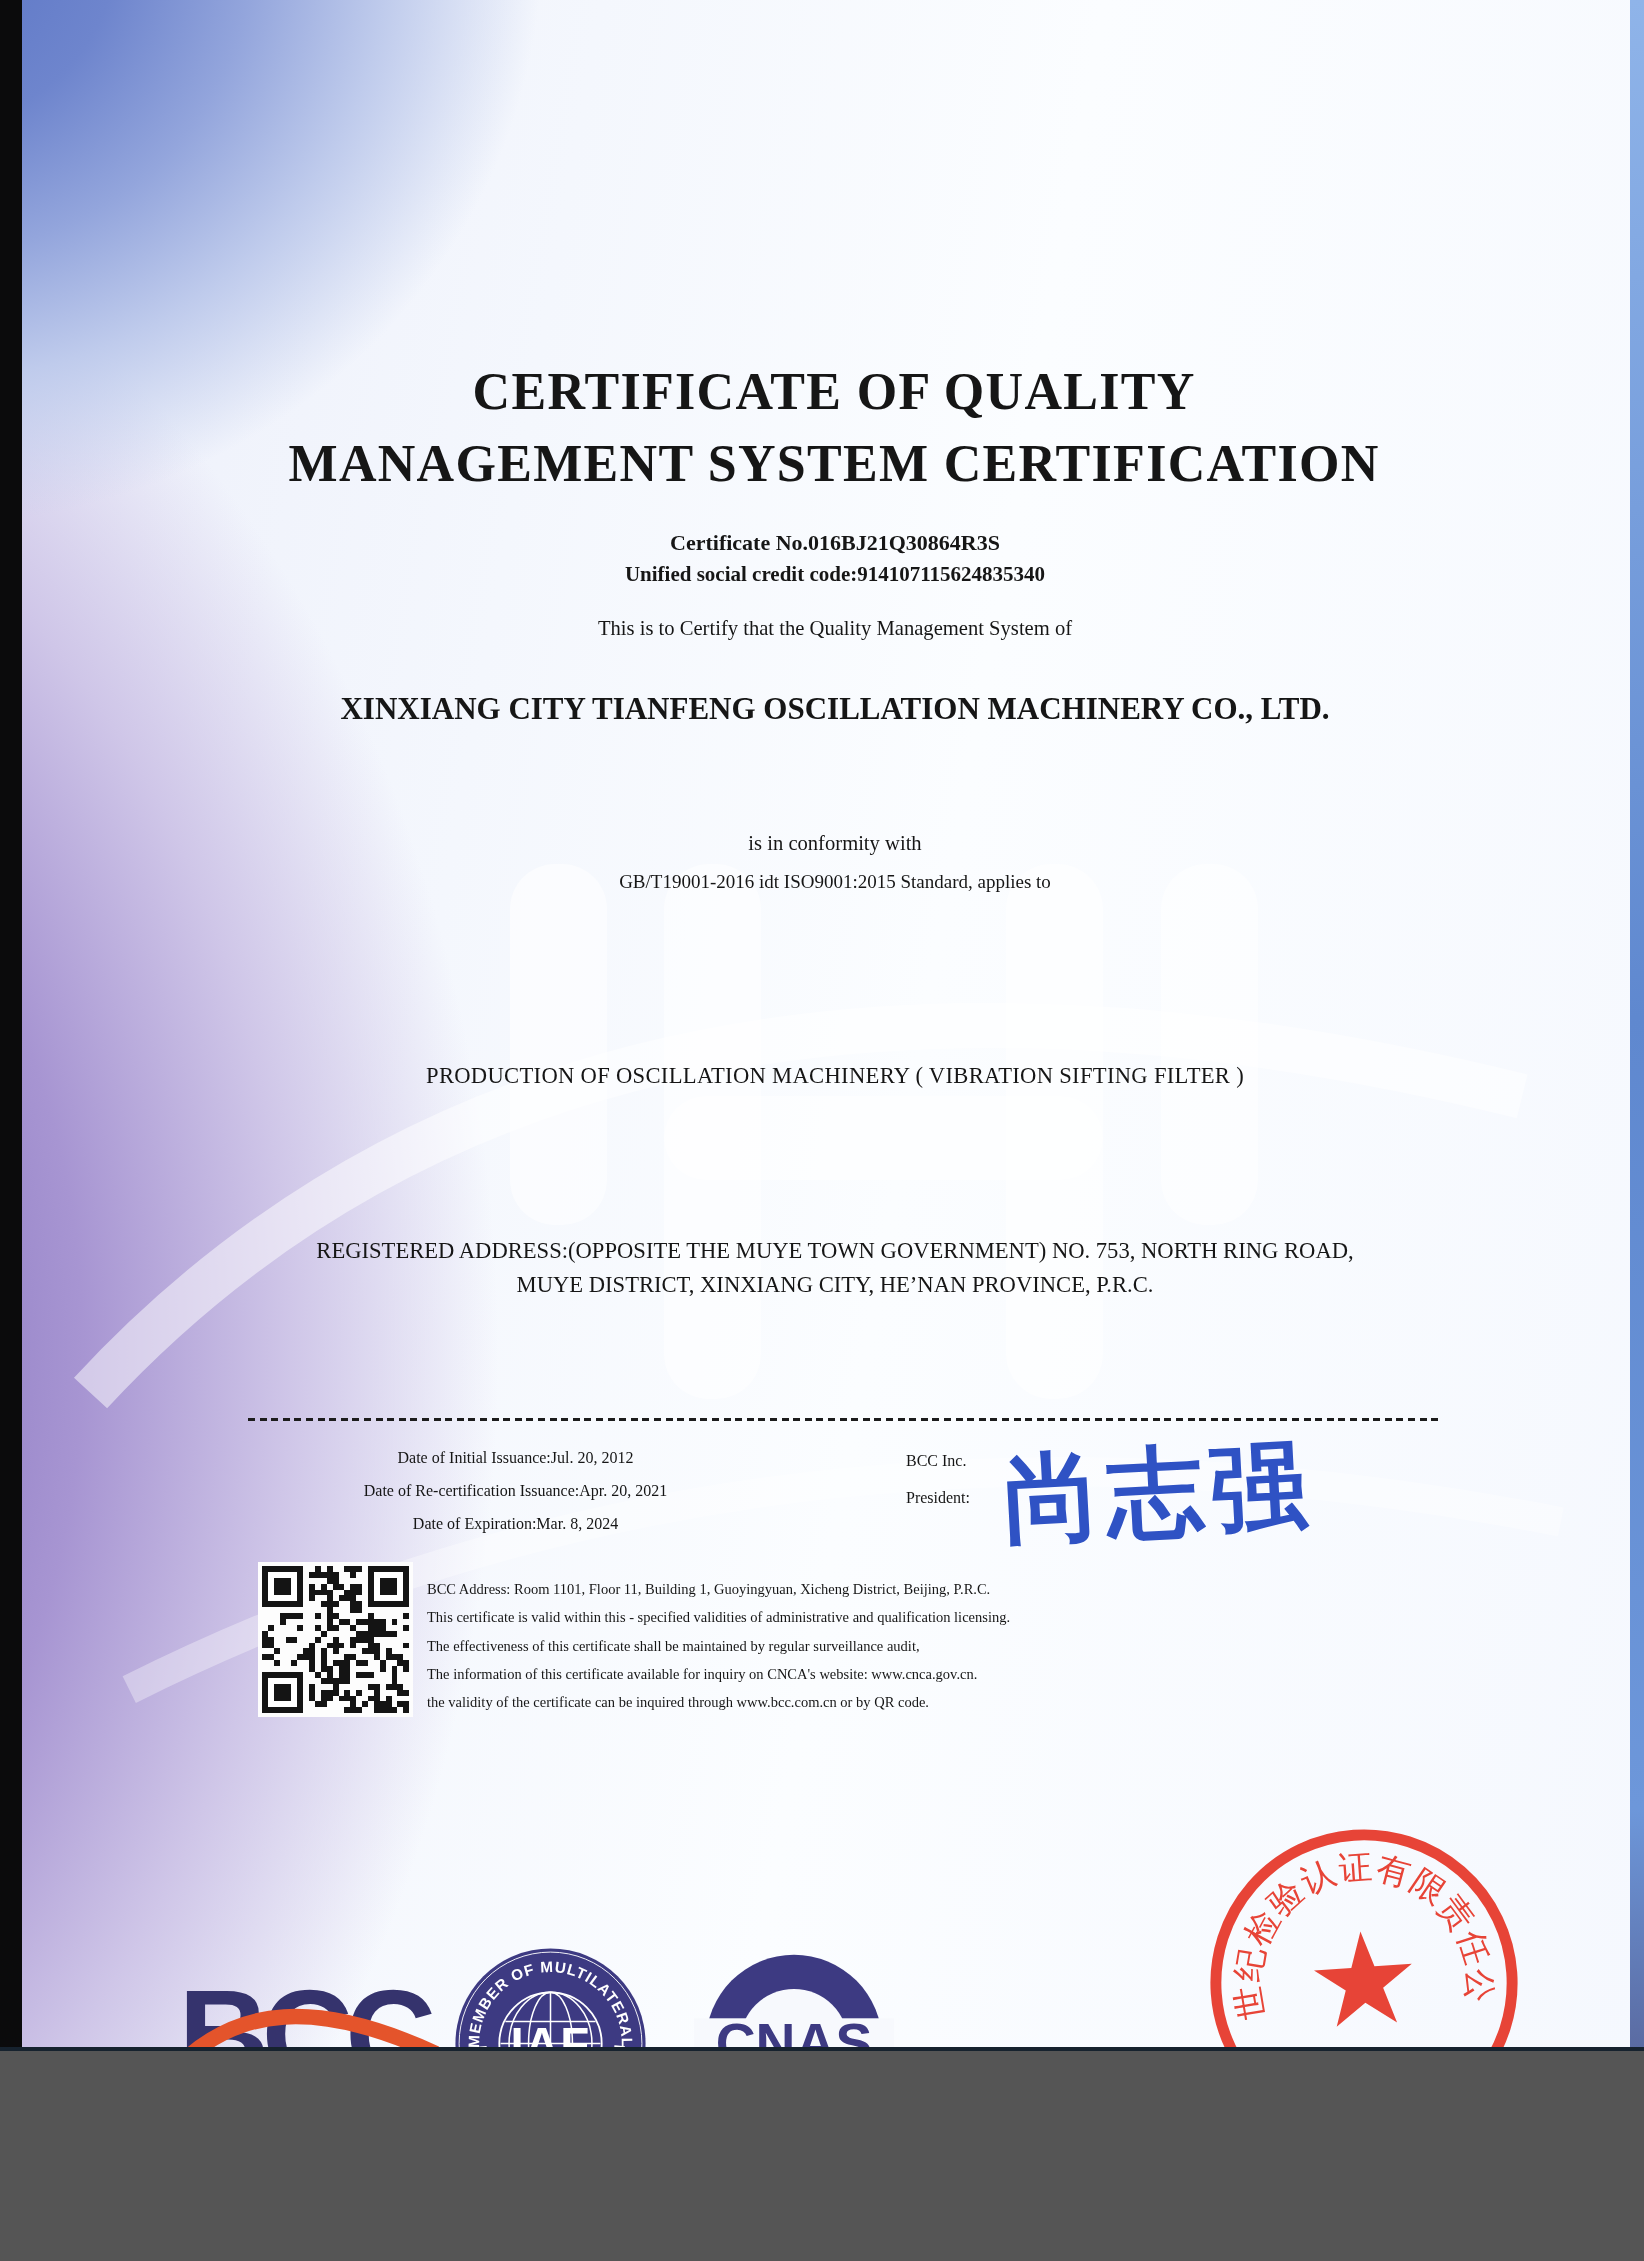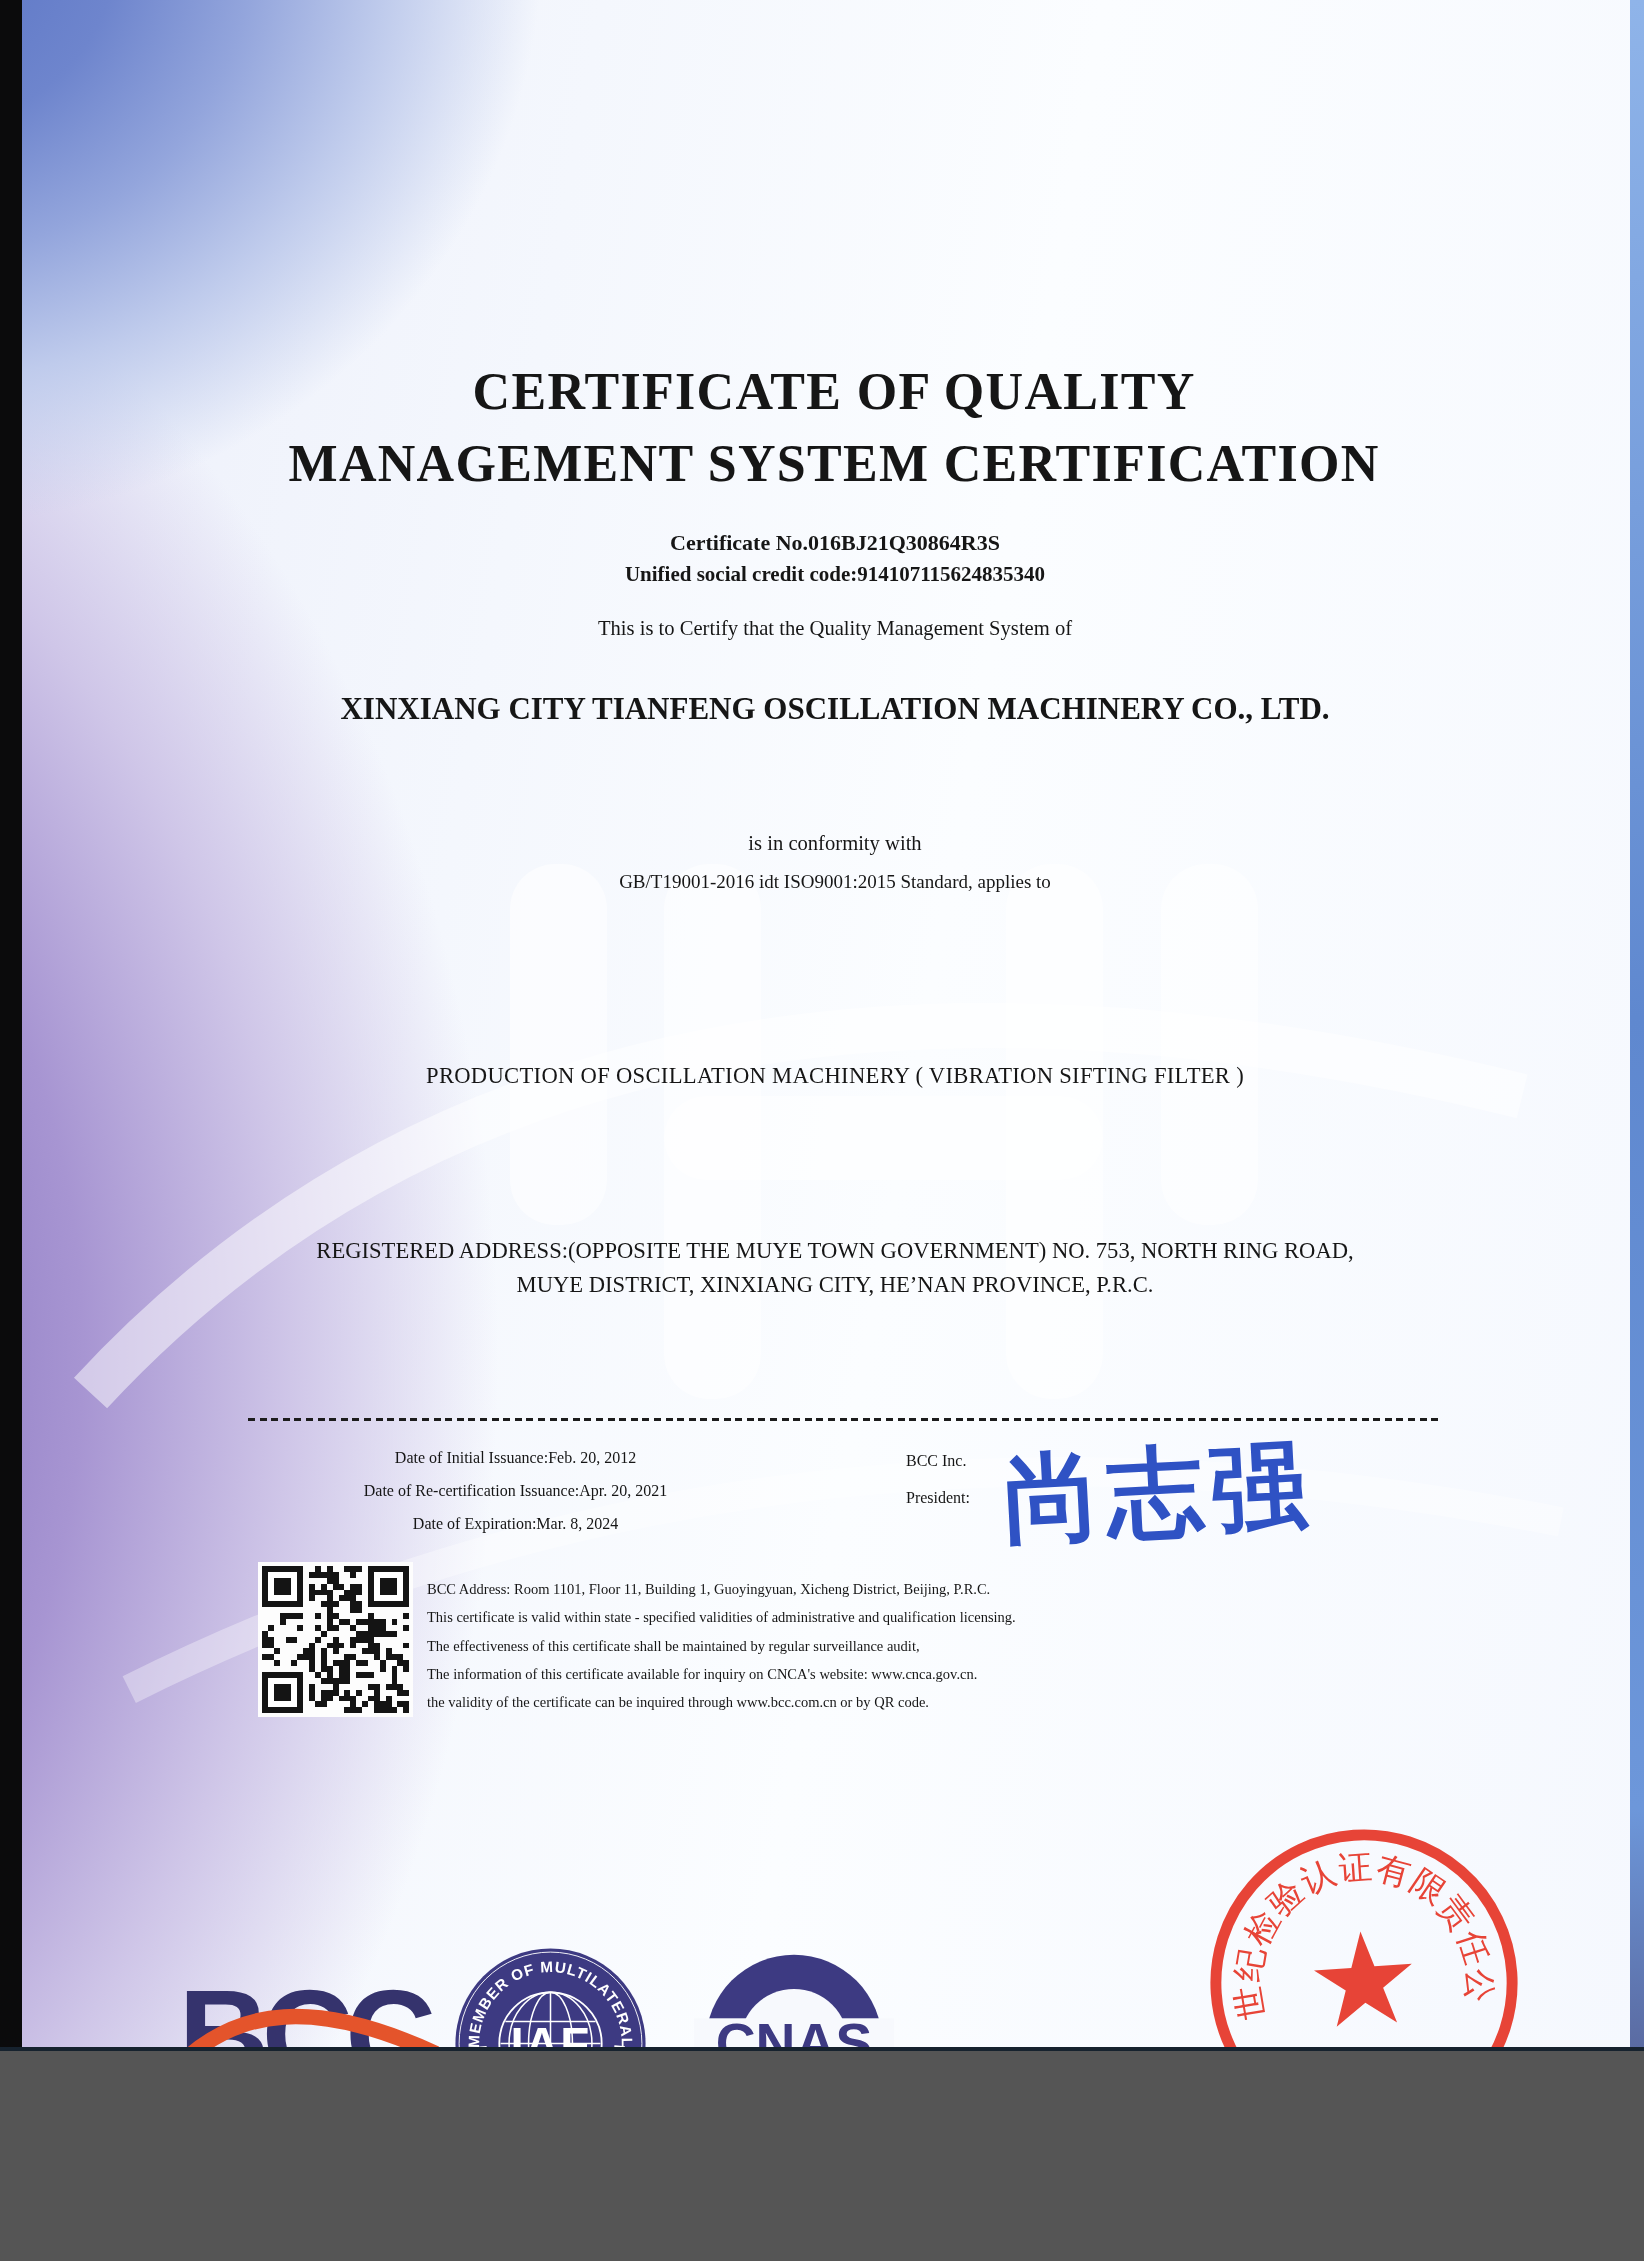--- a/index.html
+++ b/index.html
@@ -84,21 +84,21 @@
 
   <div class="abs ctr scope">PRODUCTION OF OSCILLATION MACHINERY ( VIBRATION SIFTING FILTER )</div>
 
   <div class="abs addresses">
     <div>REGISTERED ADDRESS:(OPPOSITE THE MUYE TOWN GOVERNMENT) NO. 753, NORTH RING ROAD, MUYE DISTRICT, XINXIANG CITY, HE’NAN PROVINCE, P.R.C.</div>
   </div>
 
   <div class="abs dash-line"></div>
 
   <div class="abs dates">
-    <div>Date of Initial Issuance:Feb. 20, 2012</div>
+    <div>Date of Initial Issuance:Jul. 20, 2012</div>
     <div>Date of Re-certification Issuance:Apr. 20, 2021</div>
     <div>Date of Expiration:Mar. 8, 2024</div>
   </div>
 
   <div class="abs issuer">
     <div>BCC Inc.</div>
     <div>President:</div>
   </div>
 
   <div class="abs signature">尚志强</div>
@@ -304,21 +304,21 @@
         <rect x="18" y="0" width="7" height="7" fill="#141414"></rect>
         <rect x="19" y="1" width="5" height="5" fill="#ffffff"></rect>
         <rect x="20" y="2" width="3" height="3" fill="#141414"></rect>
         <rect x="0" y="18" width="7" height="7" fill="#141414"></rect>
         <rect x="1" y="19" width="5" height="5" fill="#ffffff"></rect>
         <rect x="2" y="20" width="3" height="3" fill="#141414"></rect>
       </svg></div>
 
   <div class="abs footnotes">
     <div>BCC Address: Room 1101, Floor 11, Building 1, Guoyingyuan, Xicheng District, Beijing, P.R.C.</div>
-    <div>This certificate is valid within state - specified validities of administrative and qualification licensing.</div>
+    <div>This certificate is valid within this - specified validities of administrative and qualification licensing.</div>
     <div>The effectiveness of this certificate shall be maintained by regular surveillance audit,</div>
     <div>The information of this certificate available for inquiry on CNCA's website: www.cnca.gov.cn.</div>
     <div>the validity of the certificate can be inquired through www.bcc.com.cn or by QR code.</div>
   </div>
 
   <div class="abs bcc-logo">
     <span class="bcc-text">BCC</span>
     <svg class="bcc-swoosh" width="271" height="133" viewBox="0 0 420 206">
       <path d="M 6,162 C 105,54 235,50 414,132" stroke="#e4542b" stroke-width="24" fill="none" stroke-linecap="round"></path>
     </svg>

